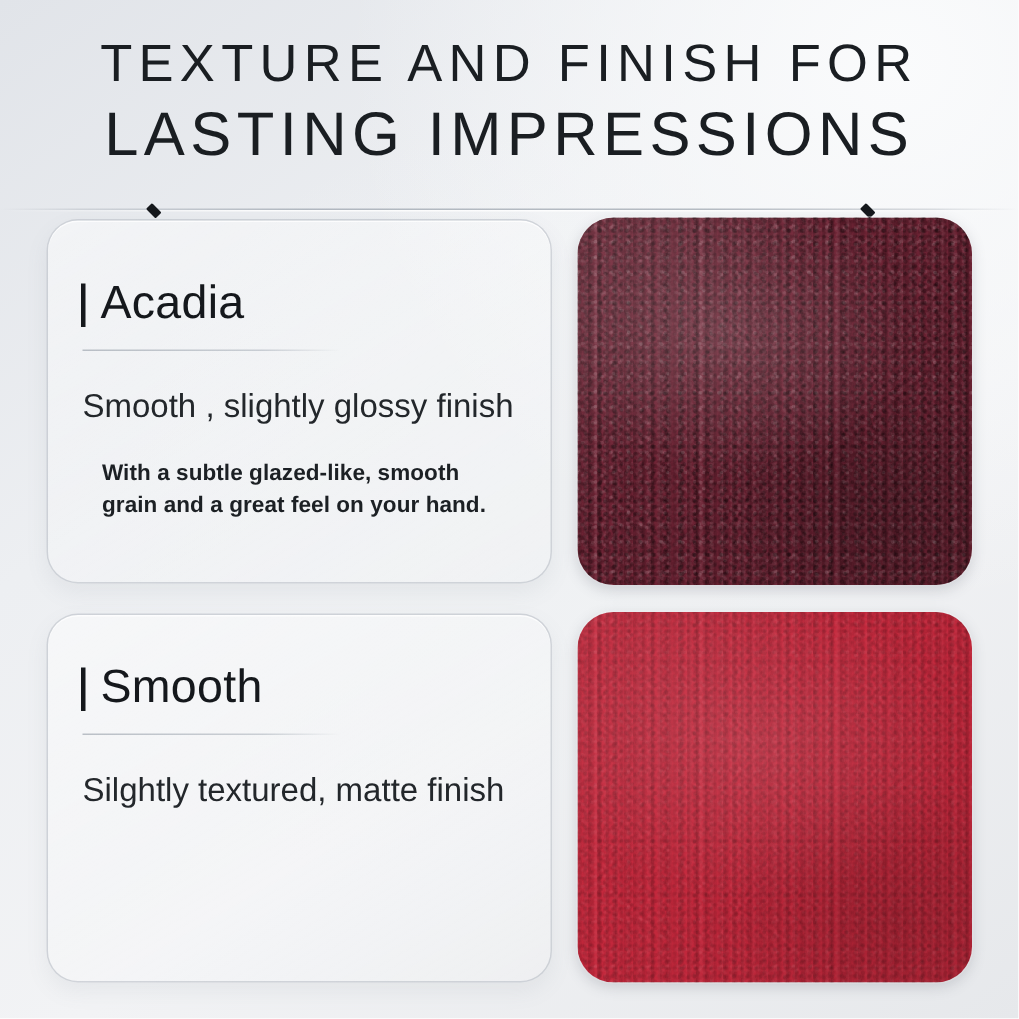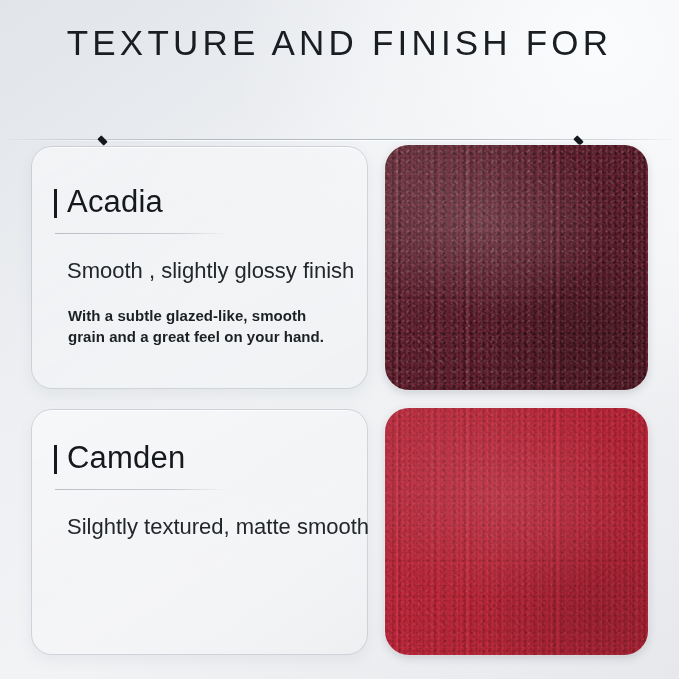--- a/index.html
+++ b/index.html
@@ -133,21 +133,21 @@
     background:linear-gradient(to right,
       rgba(150,158,168,.62) 0%,
       rgba(160,168,178,.50) 70%,
       rgba(180,188,196,0) 100%);
   }
   #card-acadia .card-divider { top:86px; }
   #card-camden .card-divider { top:79px; }
 
   .card-subtitle {
     position:absolute;
-    left:35px;
+    left:23px;
     font-size:22px;
     font-weight:400;
     color:#23272B;
     line-height:28px;
     white-space:nowrap;
     text-align:center;
   }
   #card-acadia .card-subtitle { top:110px; }
   #card-camden .card-subtitle { top:103px; }
 
@@ -223,20 +223,21 @@
   #swatch-camden .grain { opacity:.40; }
   #swatch-camden .grain.fine { opacity:.30; }
 </style>
 </head>
 <body>
 
 <div id="page">
 
   <div id="title">
     <span class="title-line1">TEXTURE AND FINISH FOR</span>
+    <span class="title-line2">LASTING IMPRESSIONS</span>
   </div>
 
   <div id="top-rule">
     <div class="rule-line"></div>
     <div class="diamond left"></div>
     <div class="diamond right"></div>
   </div>
 
   <div class="card" id="card-acadia">
     <div class="card-inner">
@@ -255,24 +256,24 @@
     <div class="swatch-fill" style="background: rgb(110, 35, 52);"></div>
     <div class="grain"></div>
     <div class="grain fine"></div>
     <div class="sheen"></div>
   </div>
 
   <div class="card" id="card-camden">
     <div class="card-inner">
       <div class="card-head">
         <div class="accent-bar"></div>
-        <div class="card-title">Camden</div>
+        <div class="card-title">Smooth</div>
       </div>
       <div class="card-divider"></div>
-      <div class="card-subtitle">Silghtly textured, matte smooth</div>
+      <div class="card-subtitle">Silghtly textured, matte finish</div>
     </div>
   </div>
 
   <div class="swatch" id="swatch-camden">
     <div class="swatch-fill" style="background: rgb(196, 40, 60);"></div>
     <div class="grain"></div>
     <div class="grain fine"></div>
     <div class="sheen"></div>
   </div>
 

